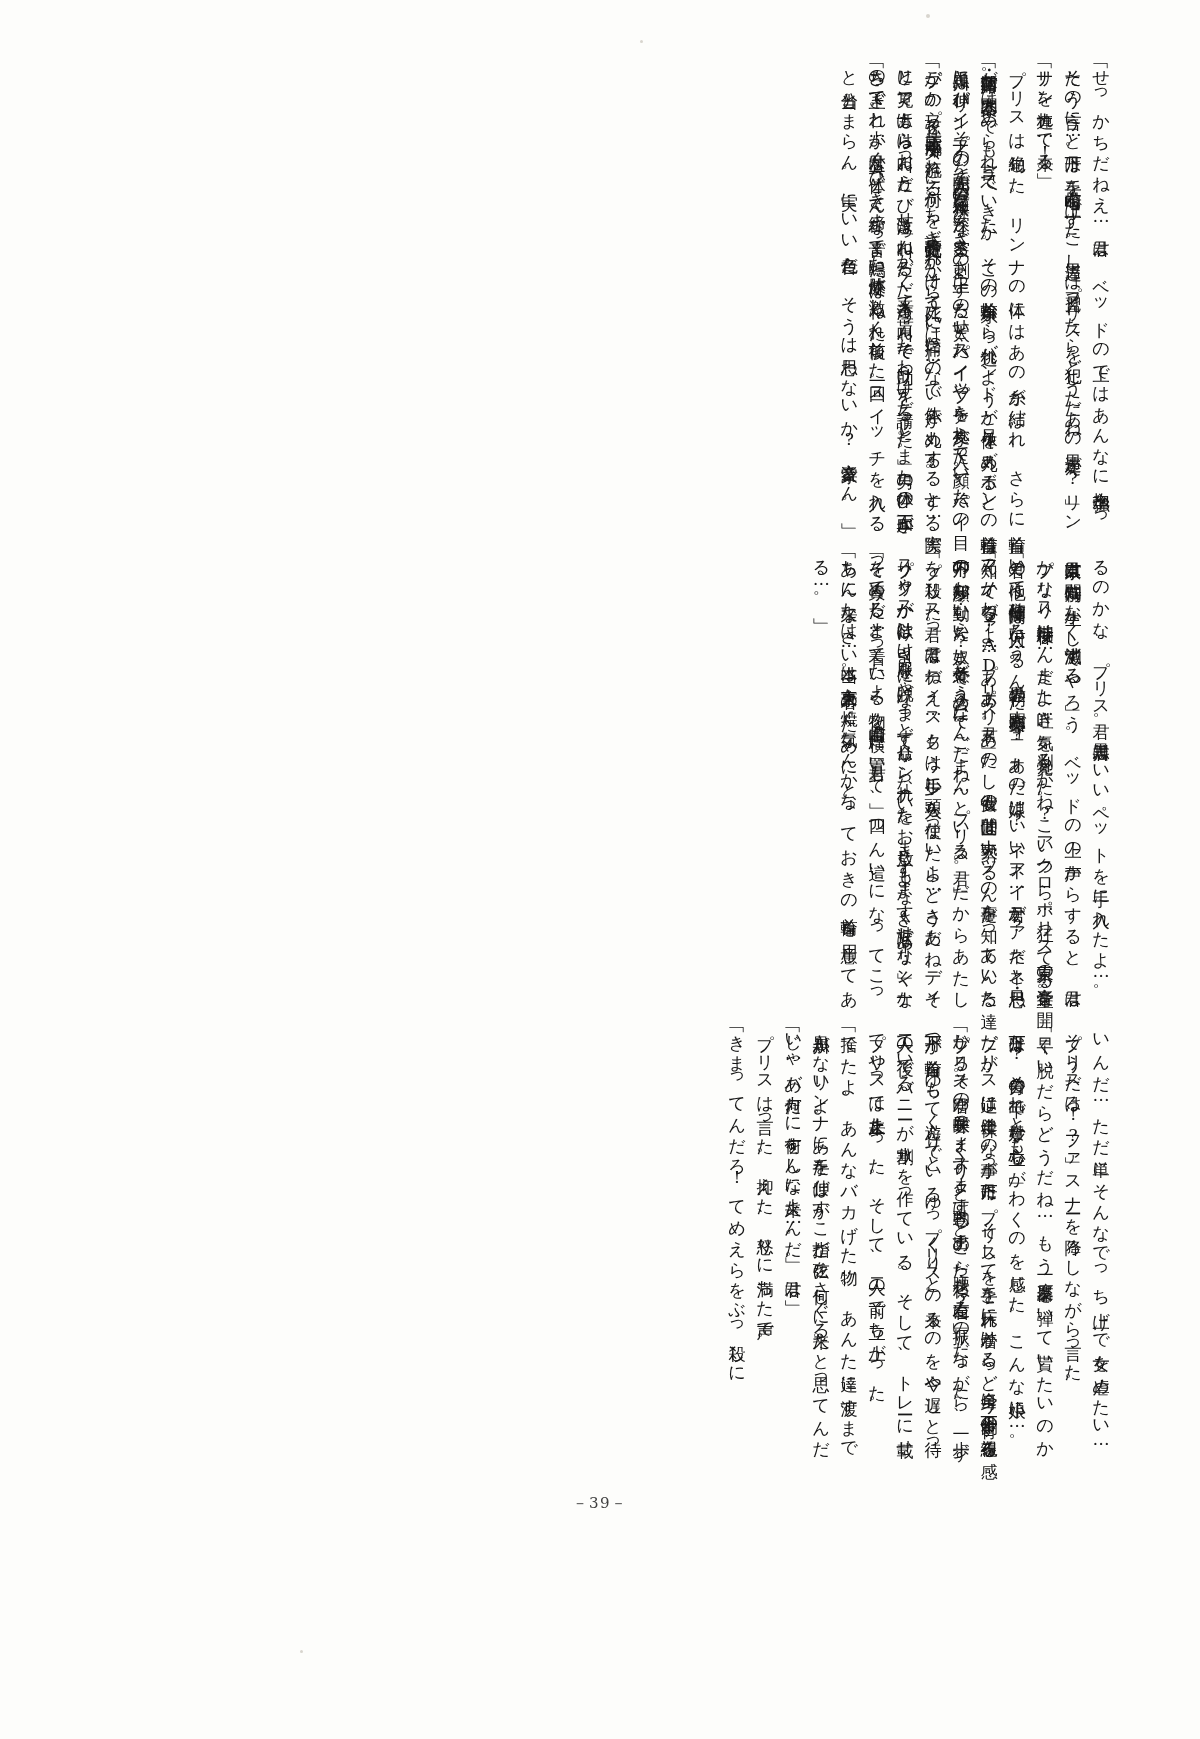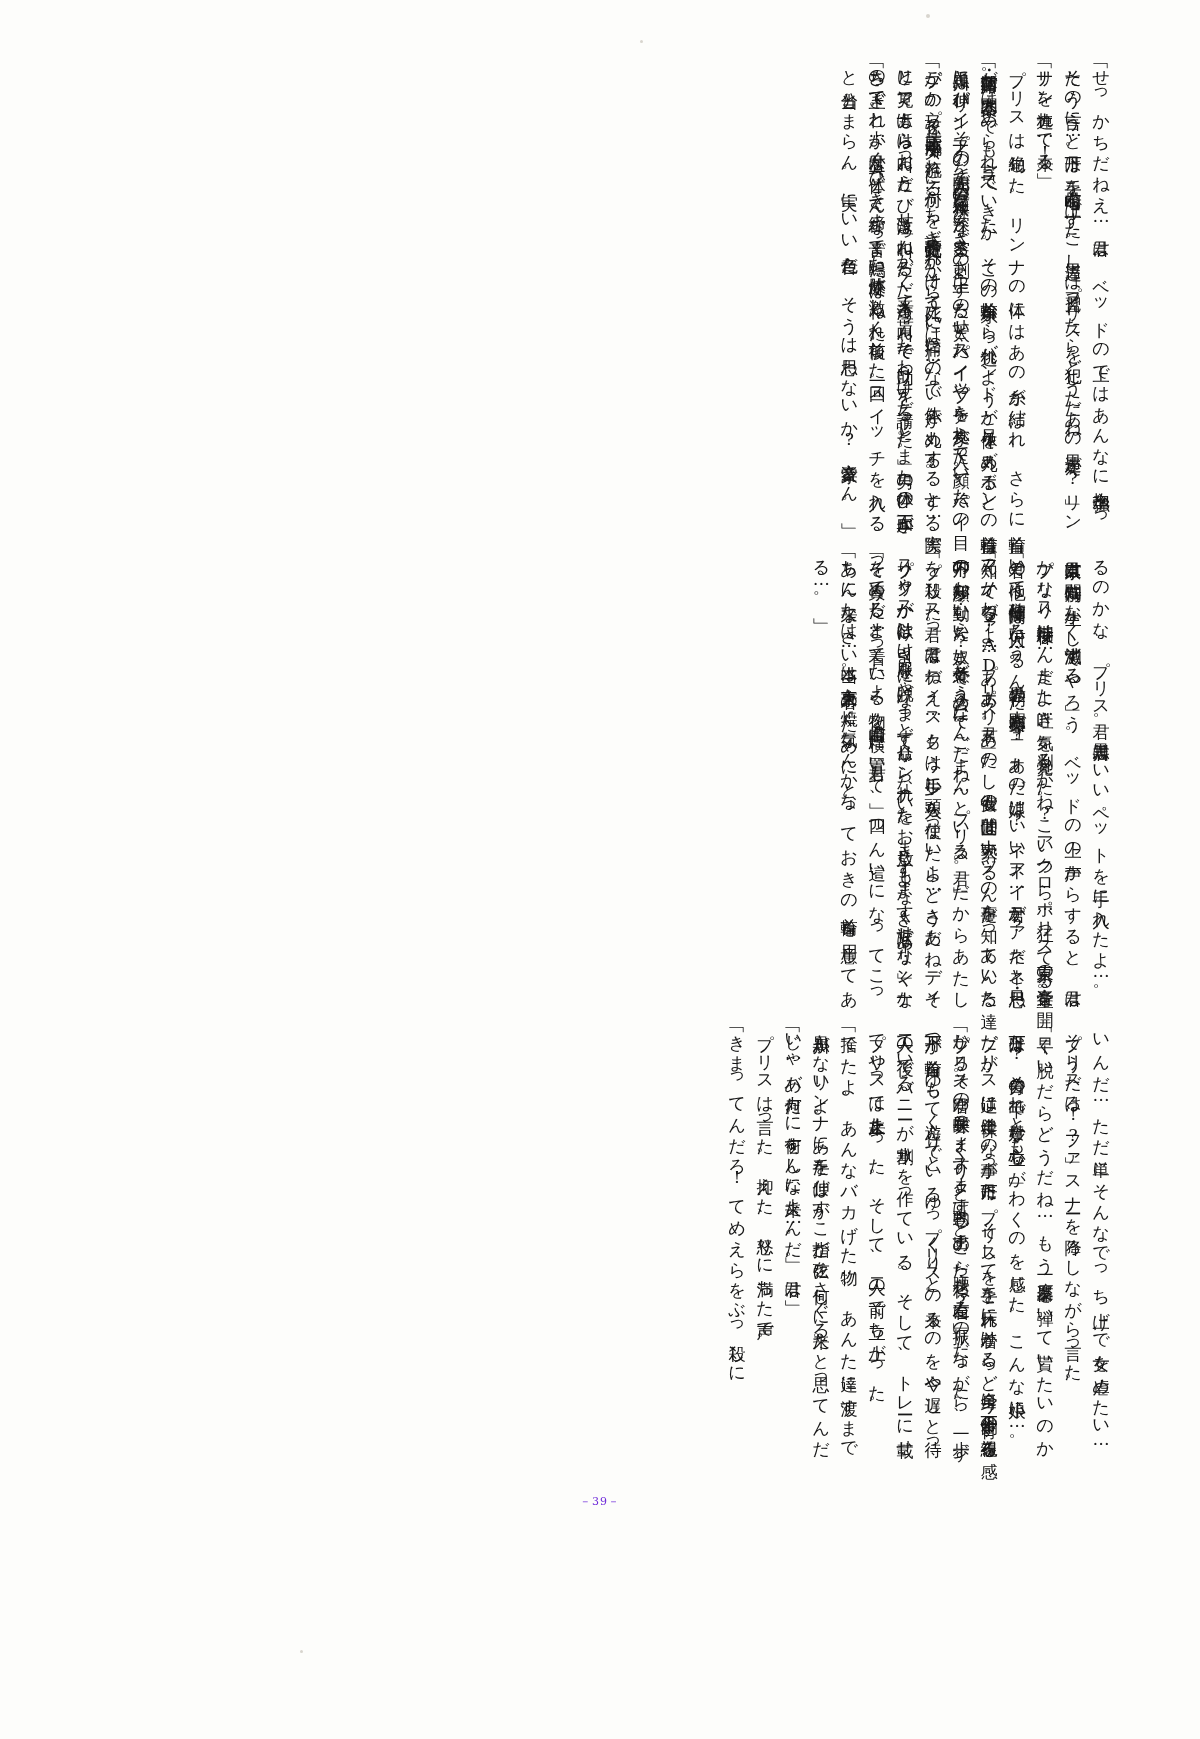--- a/index.html
+++ b/index.html
@@ -79,23 +79,23 @@
   #block-bot .col { height: 428px; }
 
   .colw { width: 28px; }
 
   .page-number {
     position: absolute;
     left: 0;
     right: 0;
     top: 1494px;
     text-align: center;
-    font-size: 11px;
+    font-size: 15px;
     letter-spacing: 0.1em;
-    color: #6d28d9;
+    color: #404040;
     font-family: "DejaVu Serif", "Liberation Serif", serif;
   }
 </style>
 </head>
 <body>
 
 <div class="page">
 
   <div class="speckle" style="top:14px;left:926px;width:4px;height:4px;"></div>
   <div class="speckle" style="top:40px;left:640px;width:3px;height:3px;"></div>

